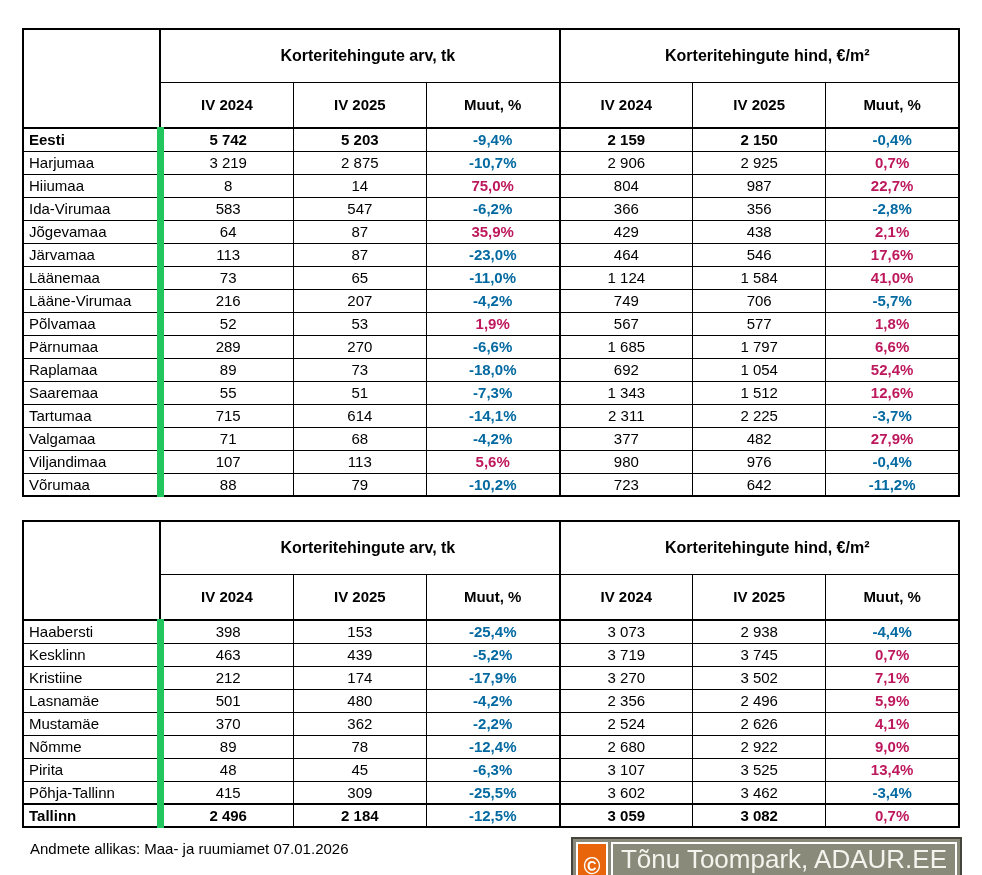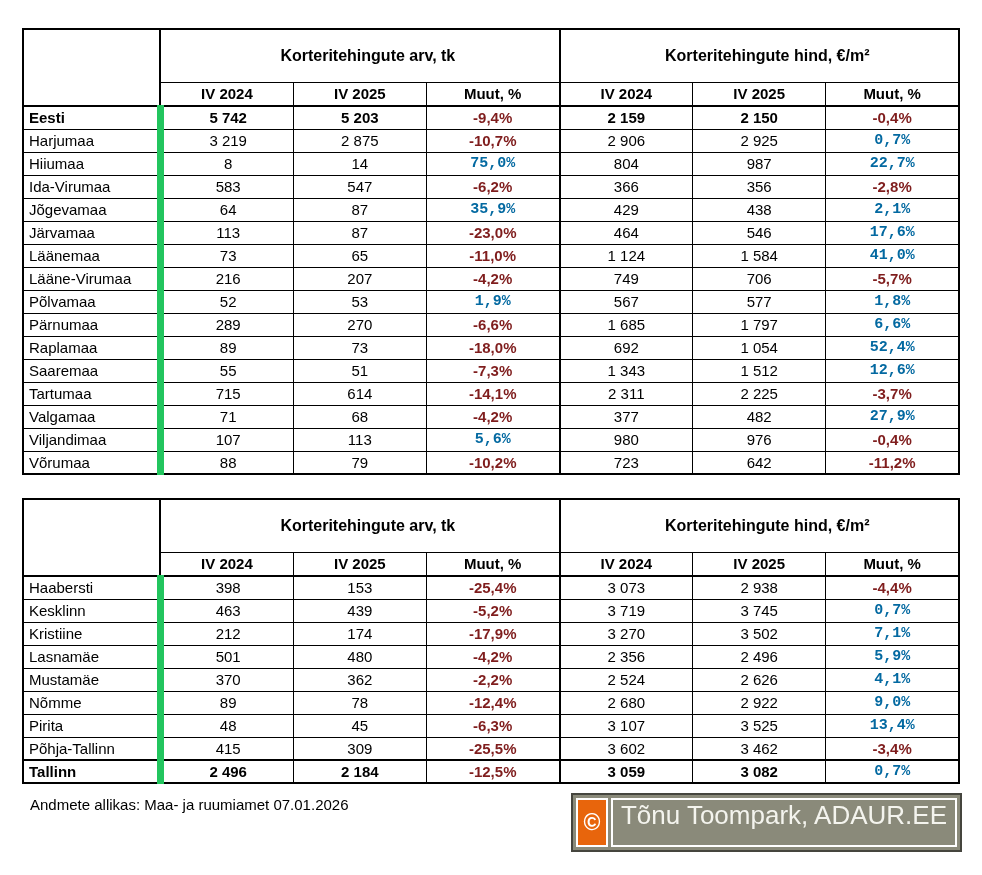--- a/index.html
+++ b/index.html
@@ -34,38 +34,38 @@
     height: 53px;
     font-size: 16px;
     font-weight: bold;
     text-align: center;
     vertical-align: middle;
     padding-left: 16px;
   }
   th.corner { border-right: 2px solid #000; border-bottom: 2px solid #000; }
   tr.group th.g1 { border-right: 2px solid #000; }
   tr.sub th {
-    height: 24px;
+    height: 46px;
     font-weight: bold;
     vertical-align: middle;
     border-bottom: 2px solid #000;
   }
   tr.sub th:nth-child(3) { border-right: 2px solid #000; }
   tbody td {
     height: 23px;
     text-align: center;
     vertical-align: middle;
   }
   tbody td.region { text-align: left; padding-left: 5px; }
   tbody td:nth-child(1) { border-right: 7px solid #22c55e; }
   tbody td:nth-child(4) { border-right: 2px solid #000; }
   tr.total td { font-weight: bold; border-top: 2px solid #000; }
   td.muut { font-weight: bold; }
-  td.neg { color: #7f1d1d; }
-  td.pos { color: #0369a1; font-family: Liberation Mono, monospace; }
+  td.neg { color: #0369a1; }
+  td.pos { color: #be185d; }
   .footer {
     width: 932px;
     margin: 9px 0 0 30px;
     display: flex;
     justify-content: space-between;
     align-items: flex-start;
   }
   .source { font-size: 15px; padding-top: 3px; }
   .watermark {
     background: #8a8a7a;

